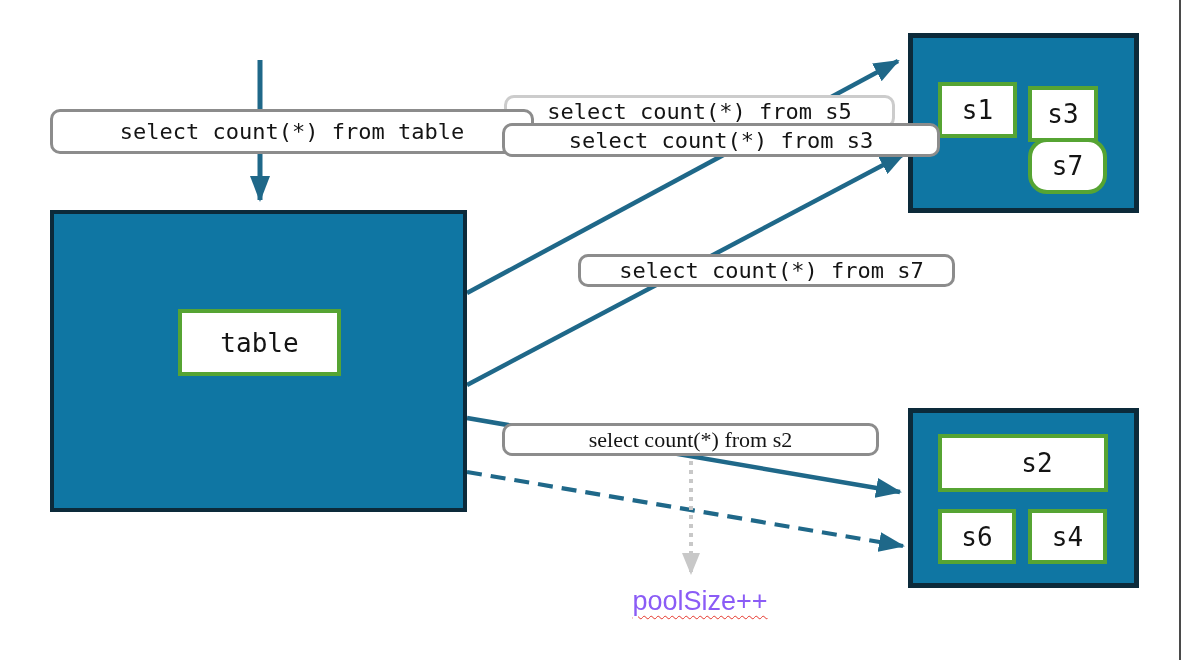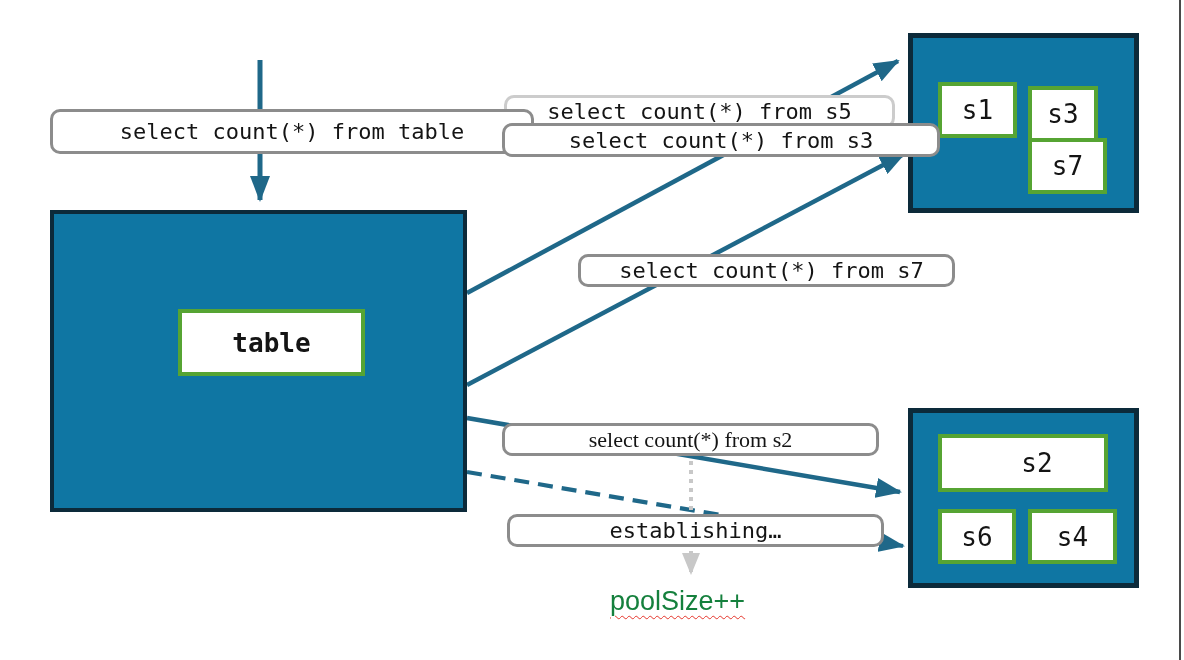--- a/index.html
+++ b/index.html
@@ -22,23 +22,23 @@
     position:absolute; box-sizing:border-box;
     background:#0f76a3; border:4px solid #0c2a3a; z-index:2;
   }
   .tealbox.pool { border-width:5px; }
   .slot {
     position:absolute; box-sizing:border-box; background:#ffffff;
     border:4px solid #56a433; display:flex; align-items:center; justify-content:center;
     font-size:26px; color:#141414;
   }
   .poolsize {
-    position:absolute; left:610px; top:586px; width:180px; 
+    position:absolute; left:610px; top:586px; width:180px; text-align:center;
     font-family:"Liberation Sans","DejaVu Sans",sans-serif;
-    font-size:27px; color:#15803d; z-index:2;
+    font-size:27px; color:#8b5cf6; z-index:2;
     text-decoration:underline wavy #e5352b 1px; text-underline-offset:5px;
   }
   .slide-edge {
     position:absolute; left:1179px; top:0; width:2px; height:660px;
     background:#4a4a4a; z-index:4;
   }
 </style>
 </head>
 <body>
 
@@ -70,35 +70,34 @@
   <div class="qlabel" style="left:50px; top:109px; width:484px; height:45px;">select count(*) from table</div>
 
   <div class="qlabel light" style="left:504px; top:95px; width:391px; height:33px;">select count(*) from s5</div>
 
   <div class="qlabel" style="left:502px; top:123px; width:438px; height:34px;">select count(*) from s3</div>
 
   <div class="qlabel" style="left:578px; top:254px; width:377px; height:33px;padding-left:10px;">select count(*) from s7</div>
 
   <div class="qlabel" style="left:502px; top:423px; width:377px; height:33px;font-family:Liberation Serif, serif;">select count(*) from s2</div>
 
-  <div class="qlabel" style="left:507px; top:514px; width:377px; height:33px;">establishing…</div>
 
   <div class="tealbox" style="left:50px; top:210px; width:417px; height:302px;">
-    <div class="slot" style="left:124px; top:95px; width:187px; height:67px;font-weight:bold;">table</div>
+    <div class="slot" style="left:124px; top:95px; width:163px; height:67px;">table</div>
   </div>
 
   <div class="tealbox pool" style="left:908px; top:33px; width:231px; height:180px;">
     <div class="slot" style="left:25px; top:27px; width:79px; height:56px;margin-top:17px;">s1</div>
     <div class="slot" style="left:115px; top:27px; width:70px; height:56px;margin-top:21px;">s3</div>
-    <div class="slot" style="left:115px; top:100px; width:79px; height:56px;">s7</div>
+    <div class="slot" style="left:115px; top:100px; width:79px; height:56px;border-radius:19px;">s7</div>
   </div>
 
   <div class="tealbox pool" style="left:908px; top:408px; width:231px; height:180px;">
     <div class="slot" style="left:25px; top:21px; width:170px; height:58px;padding-left:28px;">s2</div>
     <div class="slot" style="left:25px; top:96px; width:78px; height:55px;">s6</div>
-    <div class="slot" style="left:115px; top:96px; width:89px; height:55px;">s4</div>
+    <div class="slot" style="left:115px; top:96px; width:79px; height:55px;">s4</div>
   </div>
 
   <div class="poolsize">poolSize++</div>
 
   <div class="slide-edge"></div>
 
 </div>
 
 </body></html>

